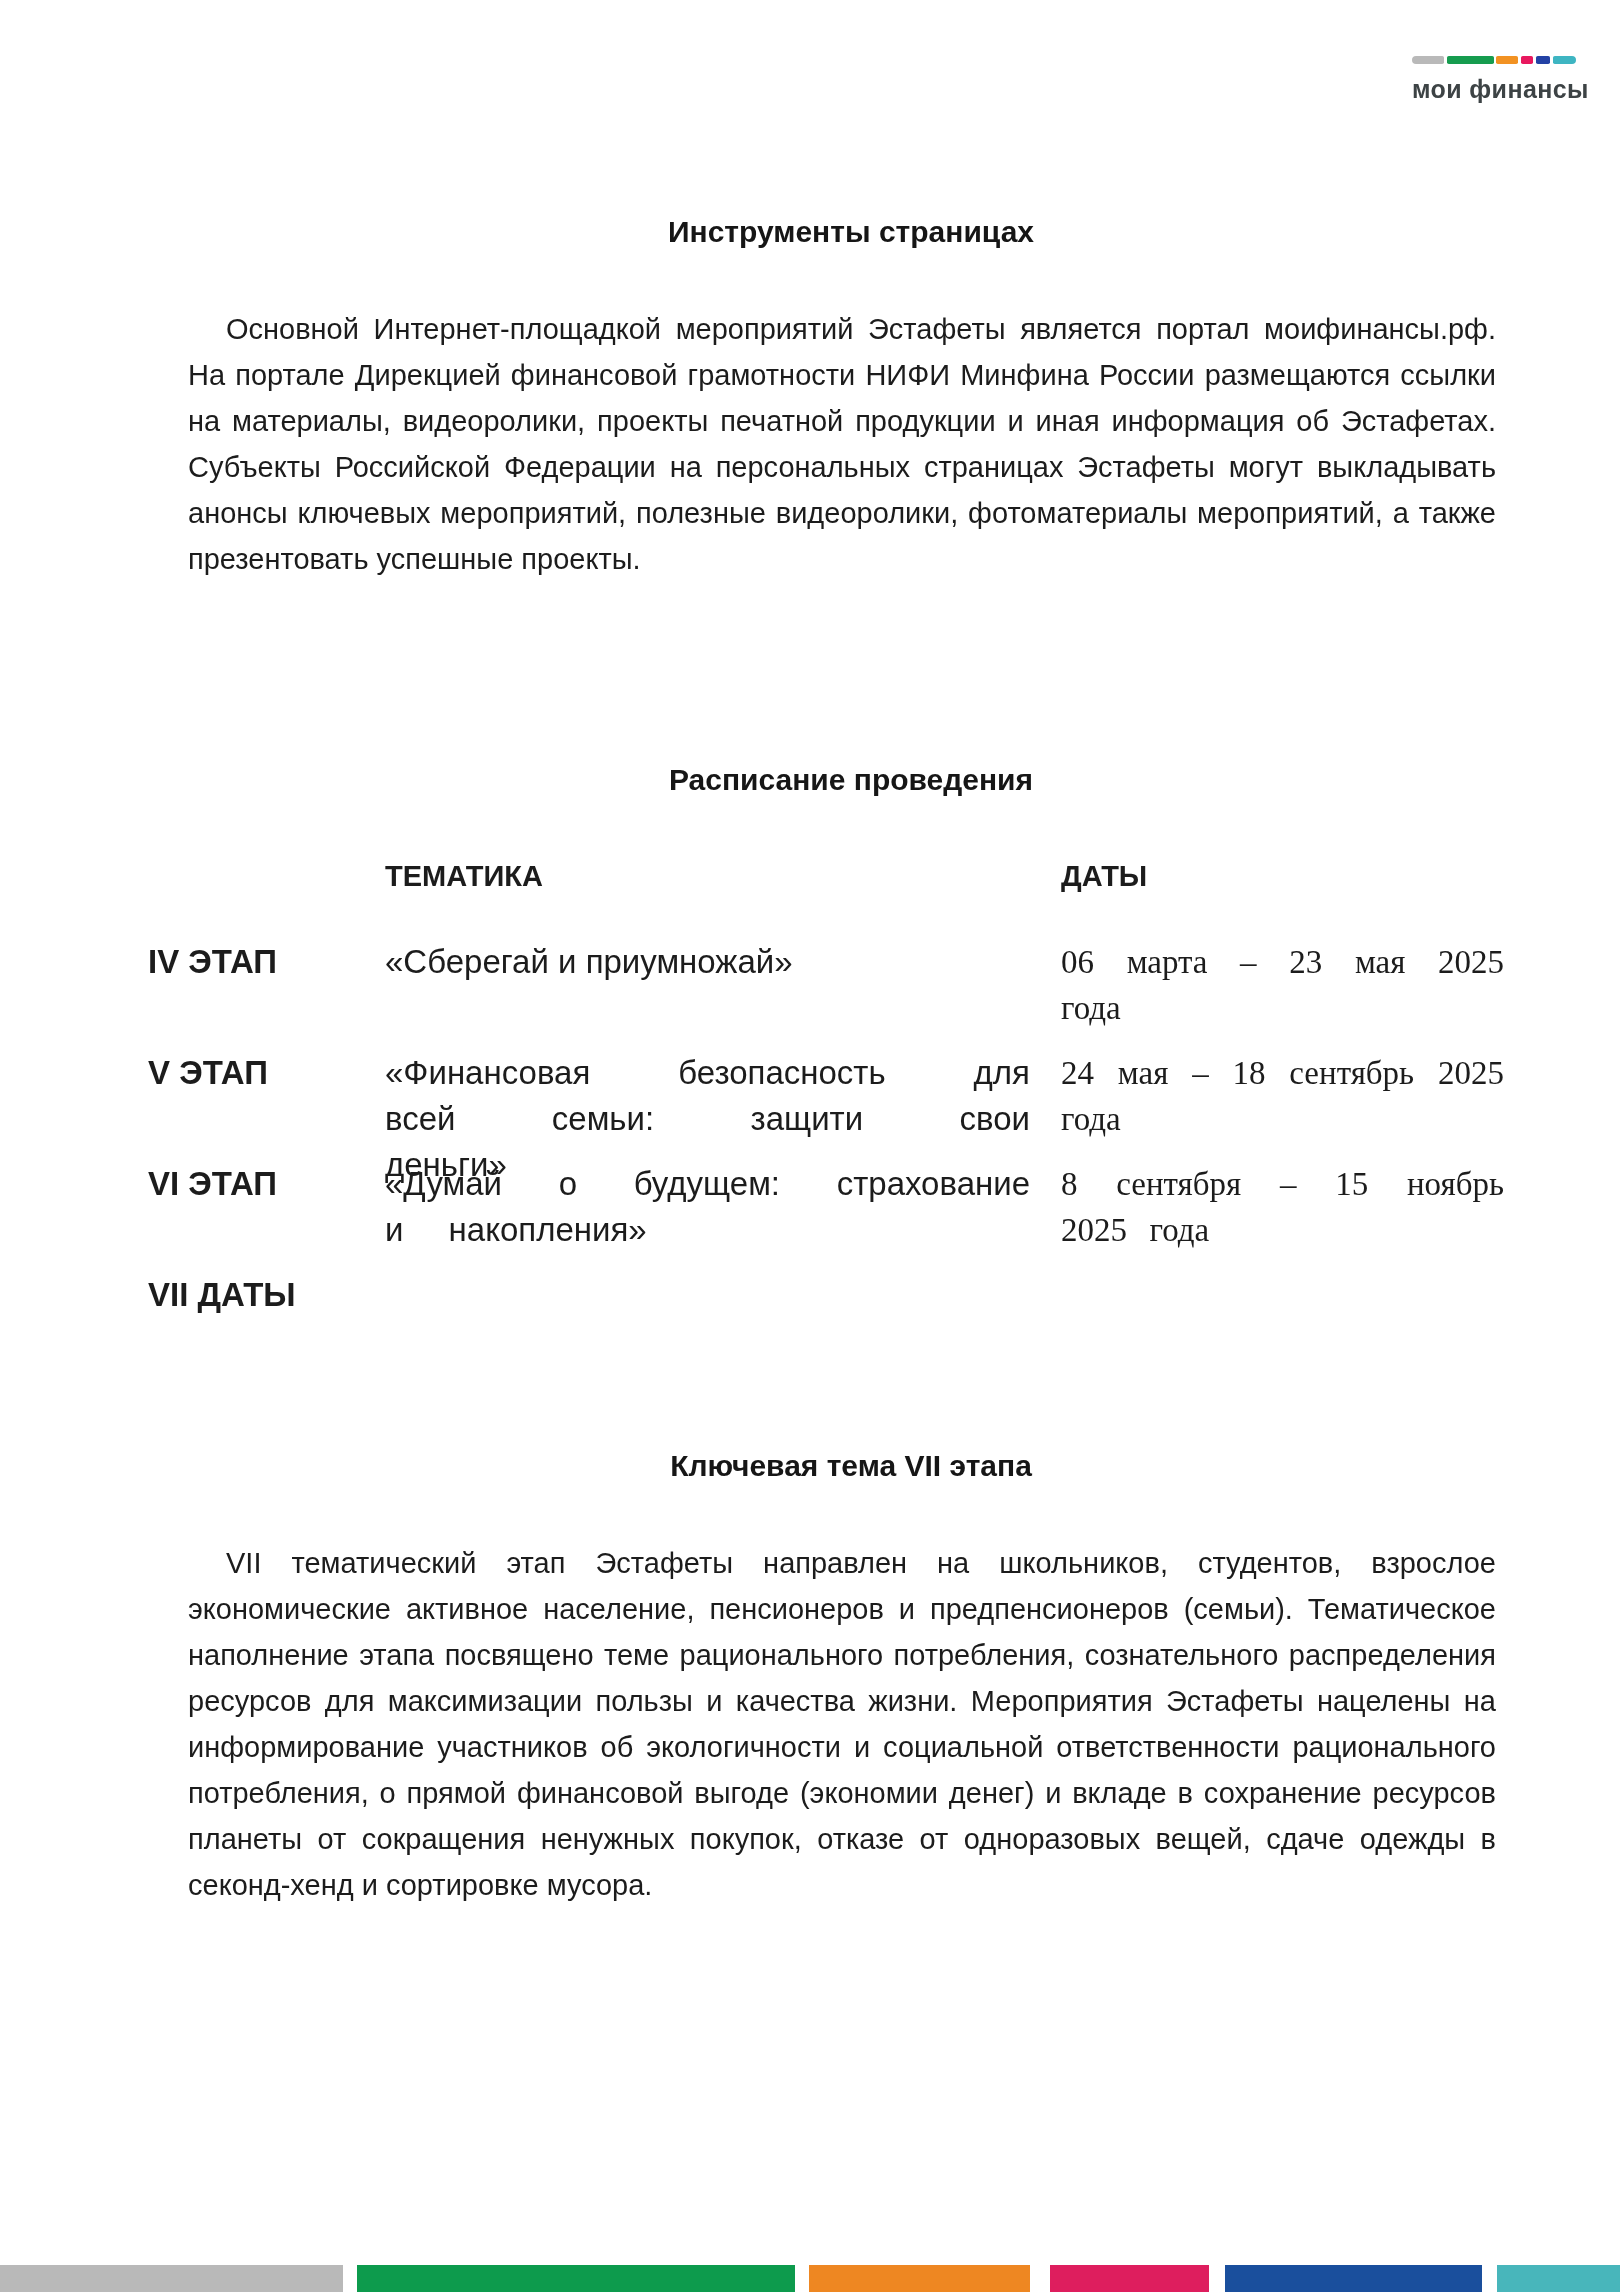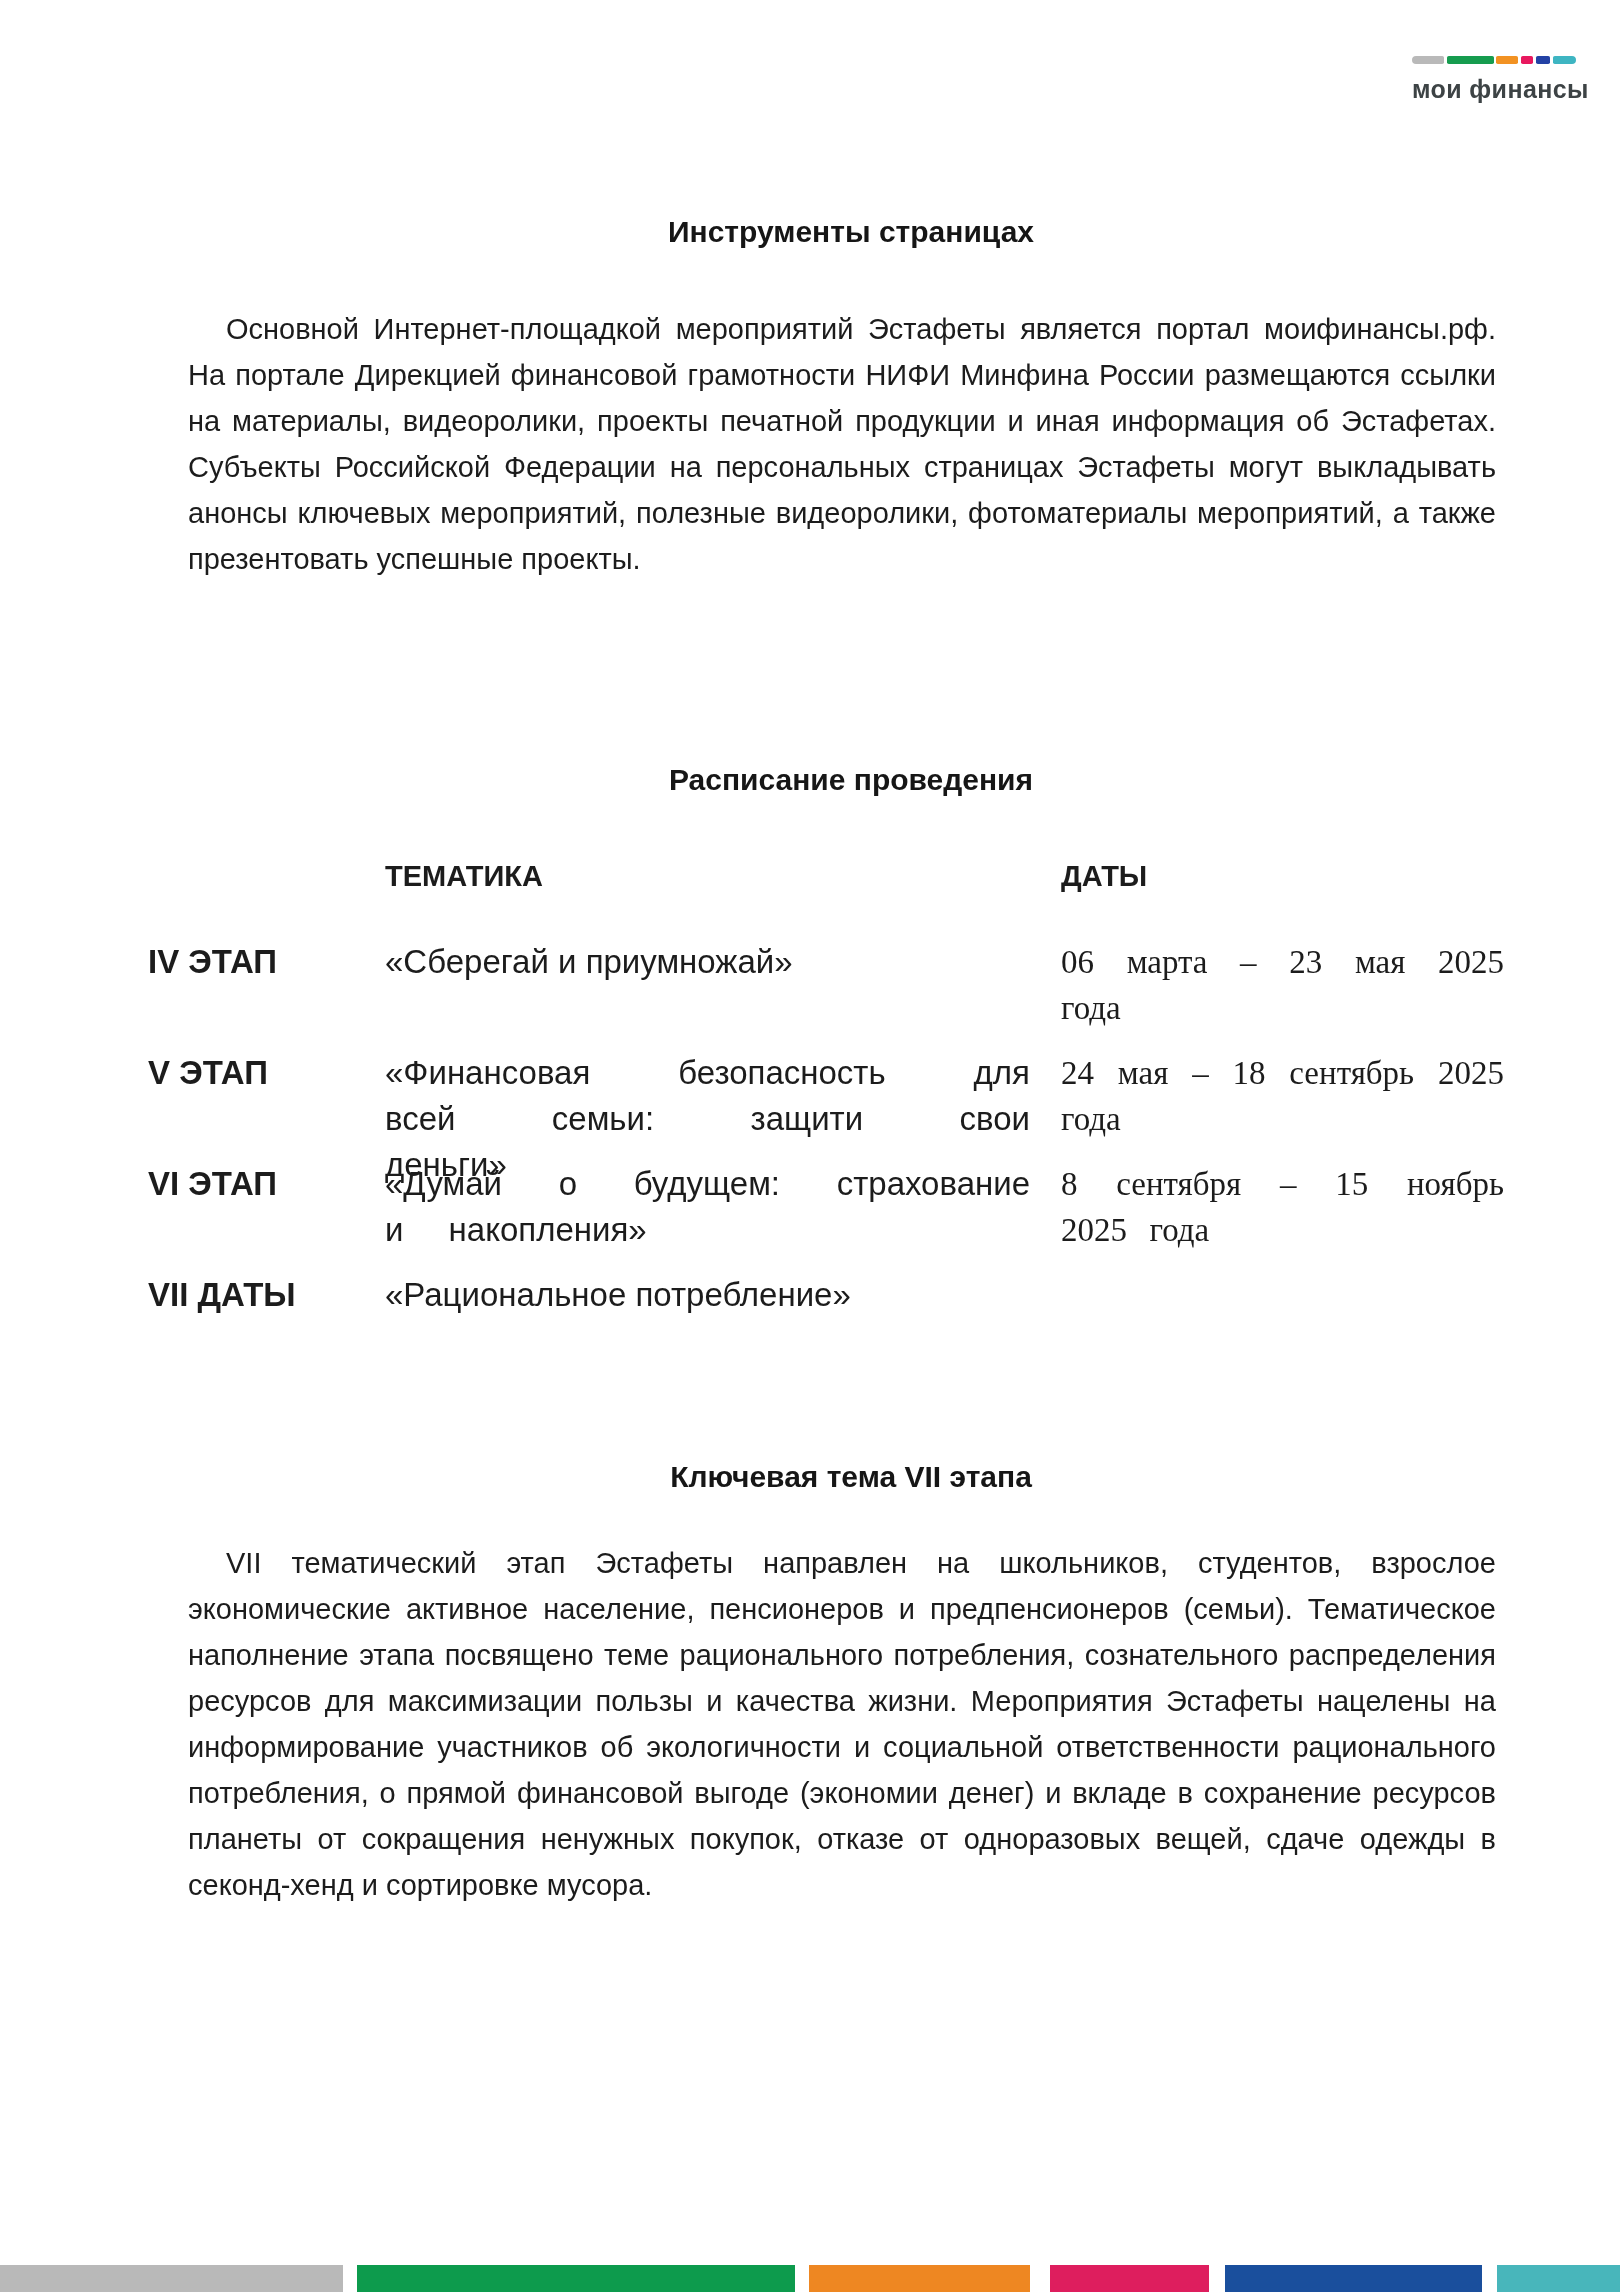--- a/index.html
+++ b/index.html
@@ -50,21 +50,21 @@
     left: 197px;
     width: 1308px;
     margin: 0;
     text-align: center;
     font-size: 30px;
     font-weight: bold;
     color: #161616;
   }
   #title-tools    { top: 215px; }
   #title-schedule { top: 763px; }
-  #title-key      { top: 1449px; margin-top: 11px; }
+  #title-key      { top: 1449px; }
 
   
   .para {
     position: absolute;
     left: 188px;
     width: 1308px;
     margin: 0;
     font-size: 29px;
     line-height: 46px;
     text-align: justify;
@@ -139,21 +139,20 @@
   <div class="cell cell-theme">«Финансовая безопасность для всей семьи: защити свои деньги»</div>
   <div class="cell cell-dates">24 мая – 18 сентябрь 2025 года</div>
 </div>
 <div class="t-row r2">
   <div class="cell cell-stage">VI ЭТАП</div>
   <div class="cell cell-theme">«Думай о будущем: страхование и накопления»</div>
   <div class="cell cell-dates">8 сентября – 15 ноябрь 2025 года</div>
 </div>
 <div class="t-row r3">
   <div class="cell cell-stage">VII ДАТЫ</div>
-  <div class="cell cell-theme">«Рациональное потребление»</div>
 </div>
 
 <h2 class="h" id="title-key">Ключевая тема VII этапа</h2>
 <p class="para" id="p-key">VII тематический этап Эстафеты направлен на школьников, студентов, взрослое экономические активное население, пенсионеров и предпенсионеров (семьи). Тематическое наполнение этапа посвящено теме рационального потребления, сознательного распределения ресурсов для максимизации пользы и качества жизни. Мероприятия Эстафеты нацелены на информирование участников об экологичности и социальной ответственности рационального потребления, о прямой финансовой выгоде (экономии денег) и вкладе в сохранение ресурсов планеты от сокращения ненужных покупок, отказе от одноразовых вещей, сдаче одежды в секонд-хенд и сортировке мусора.</p>
 
 <div class="footer-bar">
   <span class="f0" style="background-color: rgb(185, 185, 185);"></span>
   <span class="f1" style="background-color: rgb(13, 155, 77);"></span>
   <span class="f2" style="background-color: rgb(238, 135, 34);"></span>
   <span class="f3" style="background-color: rgb(222, 30, 94);"></span>

